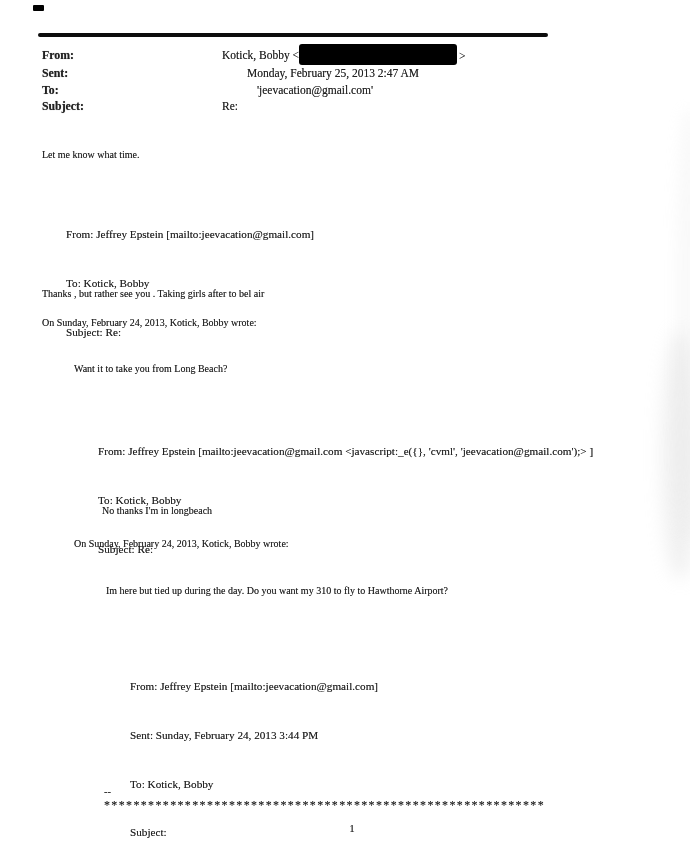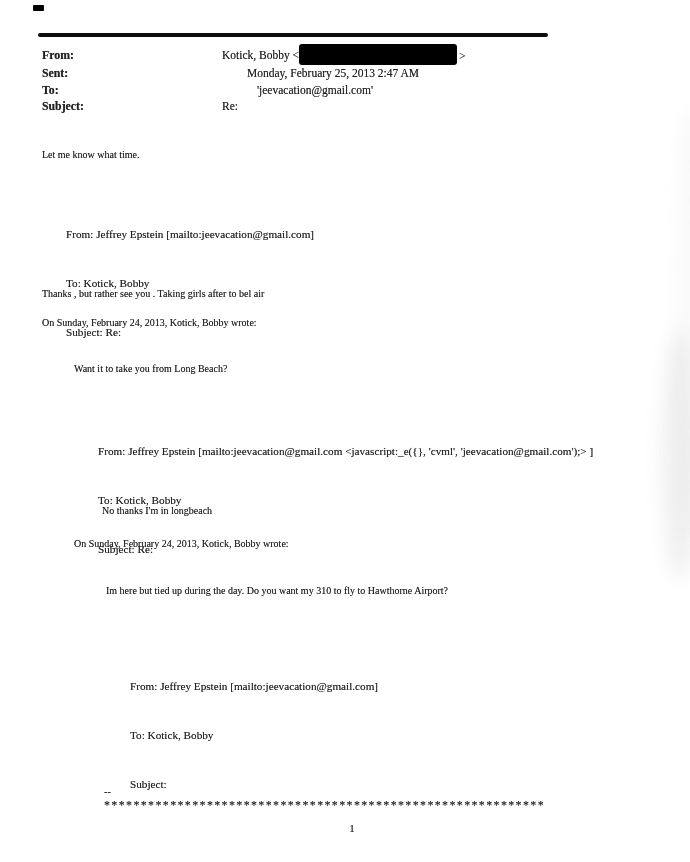--- a/index.html
+++ b/index.html
@@ -133,20 +133,21 @@
     <div>Subject: Re:</div>
   </div>
 
   <div class="abs txt" style="left:74px; top:504px;margin-left:28px;">No thanks I'm in longbeach</div>
   <div class="abs txt" style="left:74px; top:537px;">On Sunday, February 24, 2013, Kotick, Bobby wrote:</div>
 
   <div class="abs txt" style="left:106px; top:584px;">Im here but tied up during the day. Do you want my 310 to fly to Hawthorne Airport?</div>
 
   <div class="abs qh" style="left:106px; top:646px;">
     <div>From: Jeffrey Epstein [mailto:jeevacation@gmail.com]</div>
+    <div>Sent: Sunday, February 24, 2013 3:44 PM</div>
     <div>To: Kotick, Bobby</div>
     <div>Subject:</div>
   </div>
 
 
   <div class="abs txt" style="left:104px; top:785px; font-size:10.5px;">--</div>
   <div class="abs asterisks" style="left:104px; top:799px;">************************************************************</div>
 
   <div class="abs page-number" style="left:352px; top:822px;">1</div>
 

